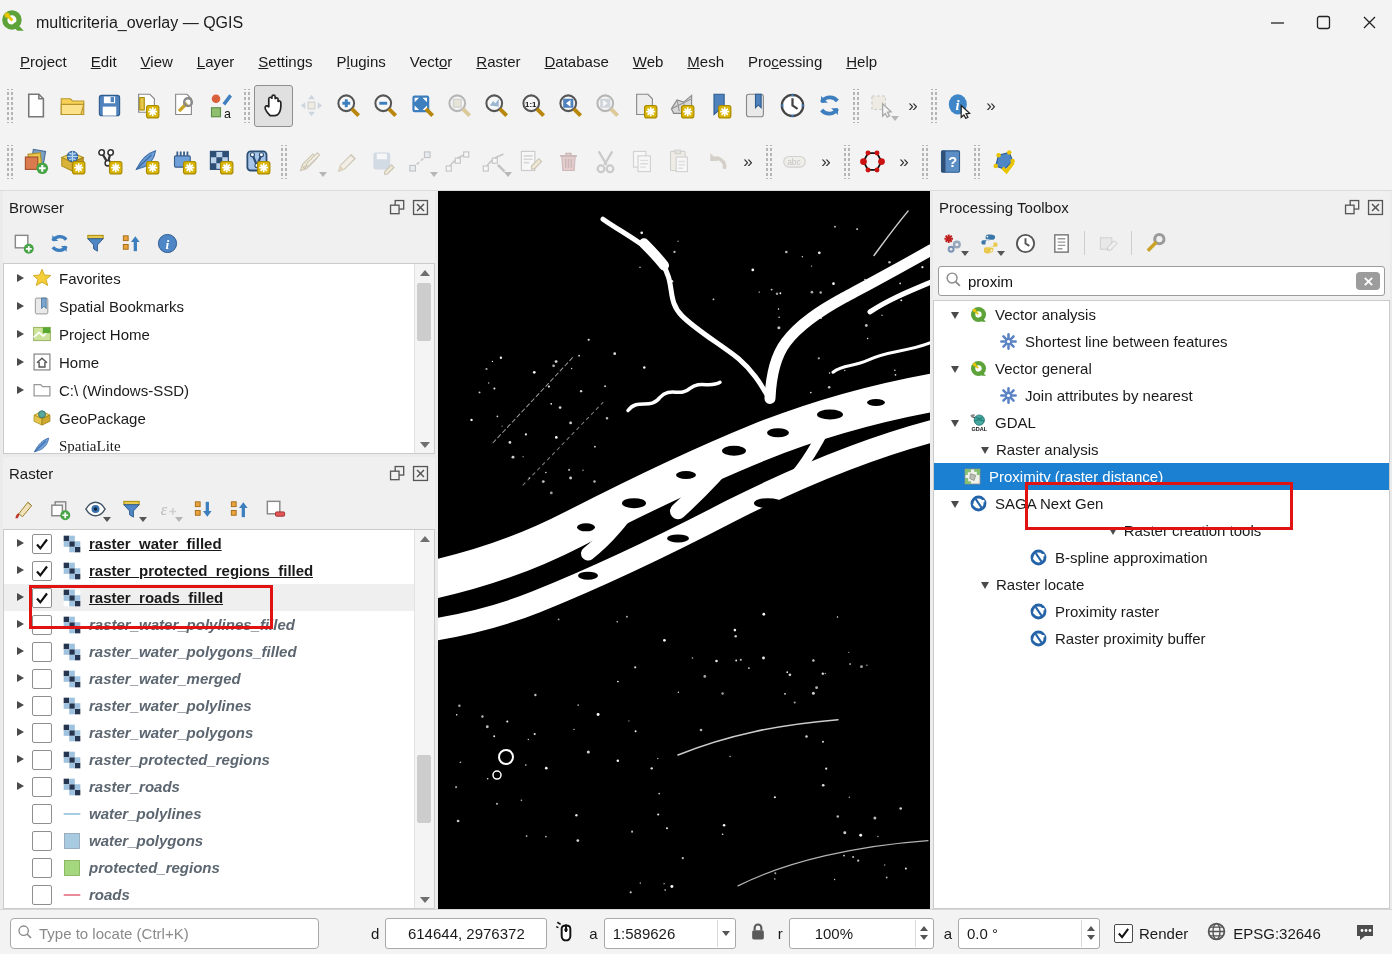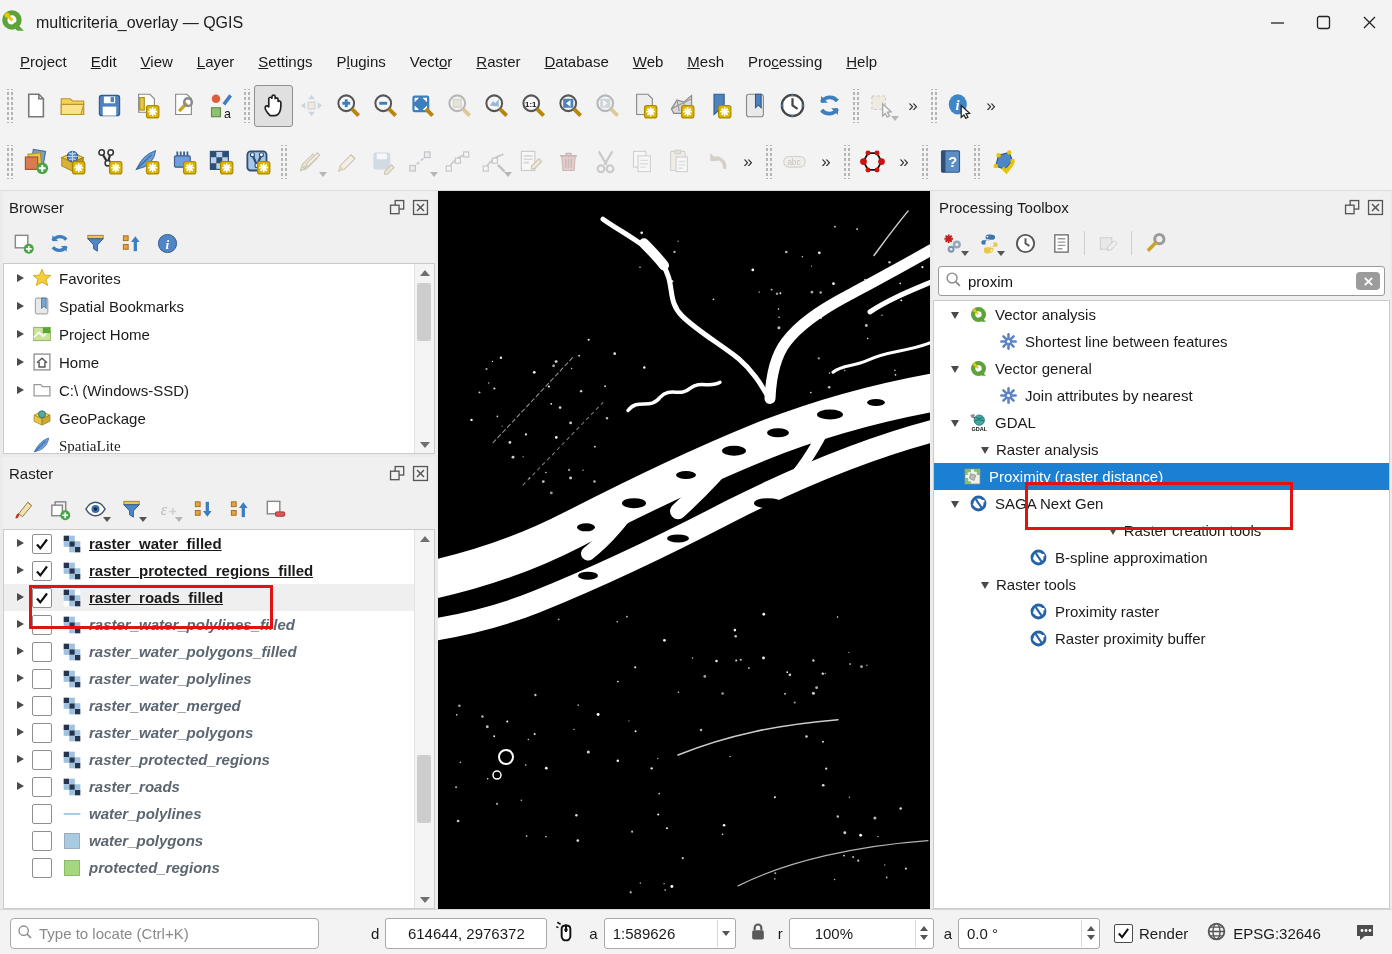--- a/index.html
+++ b/index.html
@@ -854,42 +854,42 @@
                     <rect x="15.4" y="15.4" width="6.6" height="6.6"></rect>
                   </g>
                   <g fill="#9fc2e0">
                     <rect x="8.7" y="2" width="6.7" height="6.7"></rect>
                     <rect x="2" y="8.7" width="6.7" height="6.7"></rect>
                     <rect x="15.4" y="8.7" width="6.6" height="6.7"></rect>
                     <rect x="8.7" y="15.4" width="6.7" height="6.6"></rect>
                   </g>
                 </svg>
               </span>
-              <span class="lbl">raster_water_polylines</span>
+              <span class="lbl">raster_water_merged</span>
             </div>
             <div class="trow lay-off">
               <span class="exp c"></span>
               <span class="cbx"></span>
               <span class="ticon">
                 <svg width="20" height="20" viewBox="0 0 24 24">
                   <rect x="2" y="2" width="20" height="20" fill="#fff"></rect>
                   <g fill="#26354f">
                     <rect x="2" y="2" width="6.7" height="6.7"></rect>
                     <rect x="8.7" y="8.7" width="6.7" height="6.7"></rect>
                     <rect x="15.4" y="15.4" width="6.6" height="6.6"></rect>
                   </g>
                   <g fill="#9fc2e0">
                     <rect x="8.7" y="2" width="6.7" height="6.7"></rect>
                     <rect x="2" y="8.7" width="6.7" height="6.7"></rect>
                     <rect x="15.4" y="8.7" width="6.6" height="6.7"></rect>
                     <rect x="8.7" y="15.4" width="6.7" height="6.6"></rect>
                   </g>
                 </svg>
               </span>
-              <span class="lbl">raster_water_merged</span>
+              <span class="lbl">raster_water_polylines</span>
             </div>
             <div class="trow lay-off">
               <span class="exp c"></span>
               <span class="cbx"></span>
               <span class="ticon">
                 <svg width="20" height="20" viewBox="0 0 24 24">
                   <rect x="2" y="2" width="20" height="20" fill="#fff"></rect>
                   <g fill="#26354f">
                     <rect x="2" y="2" width="6.7" height="6.7"></rect>
                     <rect x="8.7" y="8.7" width="6.7" height="6.7"></rect>
@@ -969,20 +969,30 @@
             </div>
             <div class="trow lay-off">
               <span class="exp "></span>
               <span class="cbx"></span>
               <span class="ticon">
                 <svg width="20" height="20" viewBox="0 0 24 24">
                   <rect x="3" y="3" width="18" height="18" fill="#a5d87e" stroke="#7fae55"></rect>
                 </svg>
               </span>
               <span class="lbl">protected_regions</span>
+            </div>
+            <div class="trow lay-off">
+              <span class="exp "></span>
+              <span class="cbx"></span>
+              <span class="ticon">
+                <svg width="20" height="20" viewBox="0 0 24 24">
+                  <line x1="2" y1="12" x2="22" y2="12" stroke="#e98b9a" stroke-width="2.4"></line>
+                </svg>
+              </span>
+              <span class="lbl">roads</span>
             </div>
             <div class="scroll">
             <div class="sc-up"></div>
             <div class="sc-thumb" style="top:225px;height:68px;"></div>
             <div class="sc-dn"></div>
           </div>
         </div>
       </section>
     </div>
 
@@ -1393,21 +1403,21 @@
                 <svg width="19" height="19" viewBox="0 0 24 24">
                   <circle cx="12" cy="12" r="8.2" fill="none" stroke="#2563a8" stroke-width="3.6"></circle>
                   <path d="M6 14.5C9 9 15 9.5 19.5 9" fill="none" stroke="#fff" stroke-width="3"></path>
                   <path d="M8.5 6.5L16 17.5" stroke="#2563a8" stroke-width="2.6"></path>
                 </svg>
               </span>
               <span class="lbl">B-spline approximation</span>
             </div>
             <div class="trow" style="padding-left: 44px;">
               <span class="exp e"></span>
-              <span class="lbl">Raster tools</span>
+              <span class="lbl">Raster locate</span>
             </div>
             <div class="trow" style="padding-left: 74px;">
               <span class="exp "></span>
               <span class="ticon">
                 <svg width="19" height="19" viewBox="0 0 24 24">
                   <circle cx="12" cy="12" r="8.2" fill="none" stroke="#2563a8" stroke-width="3.6"></circle>
                   <path d="M6 14.5C9 9 15 9.5 19.5 9" fill="none" stroke="#fff" stroke-width="3"></path>
                   <path d="M8.5 6.5L16 17.5" stroke="#2563a8" stroke-width="2.6"></path>
                 </svg>
               </span>

